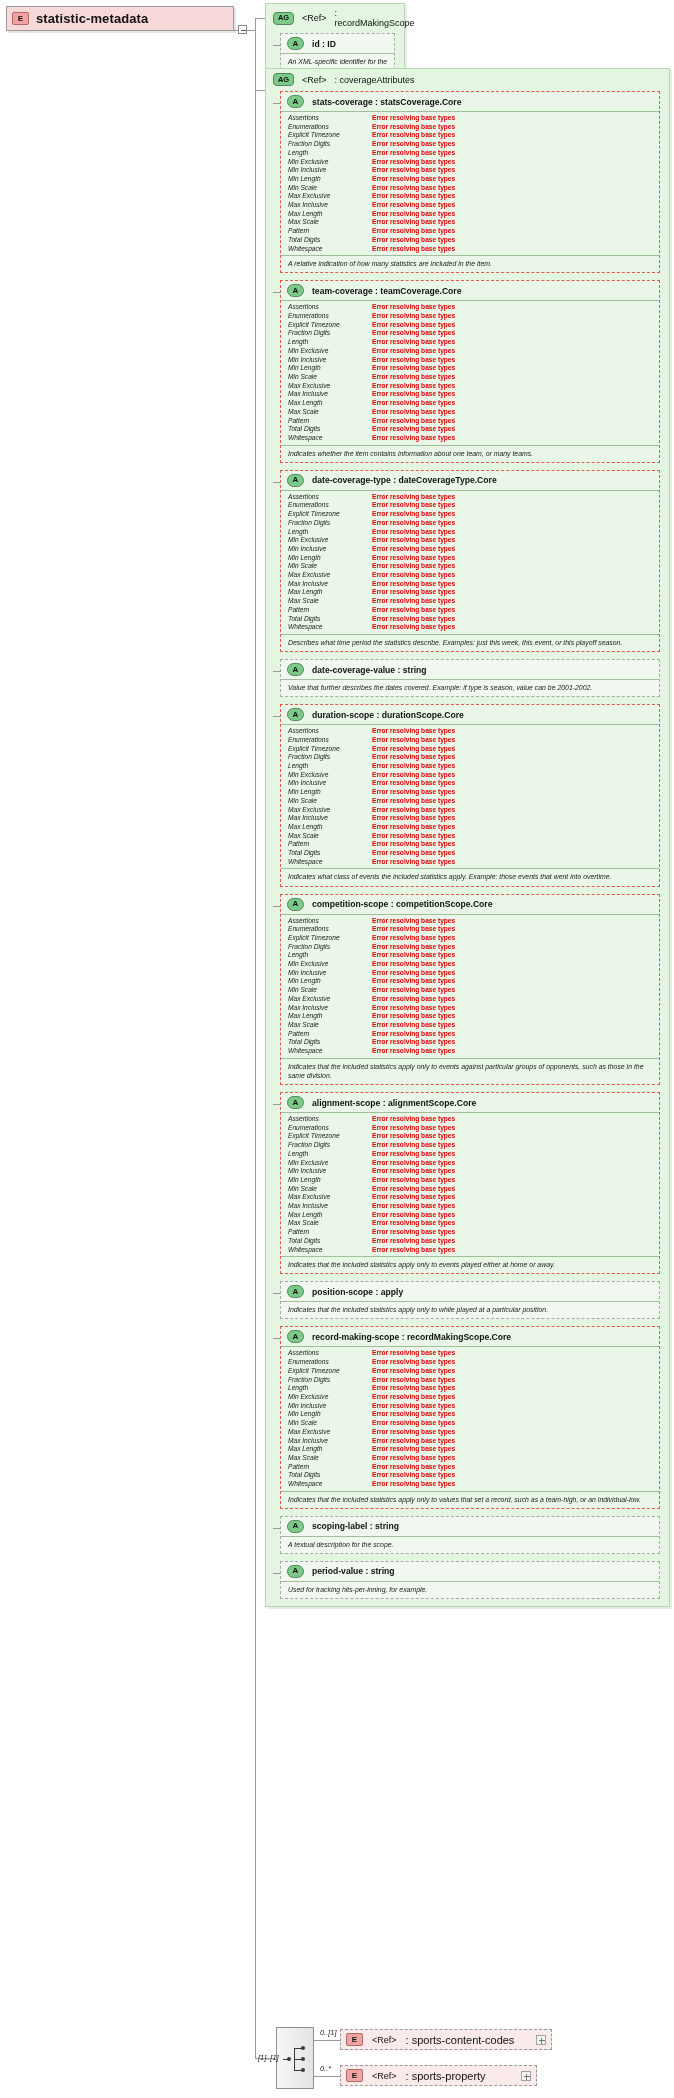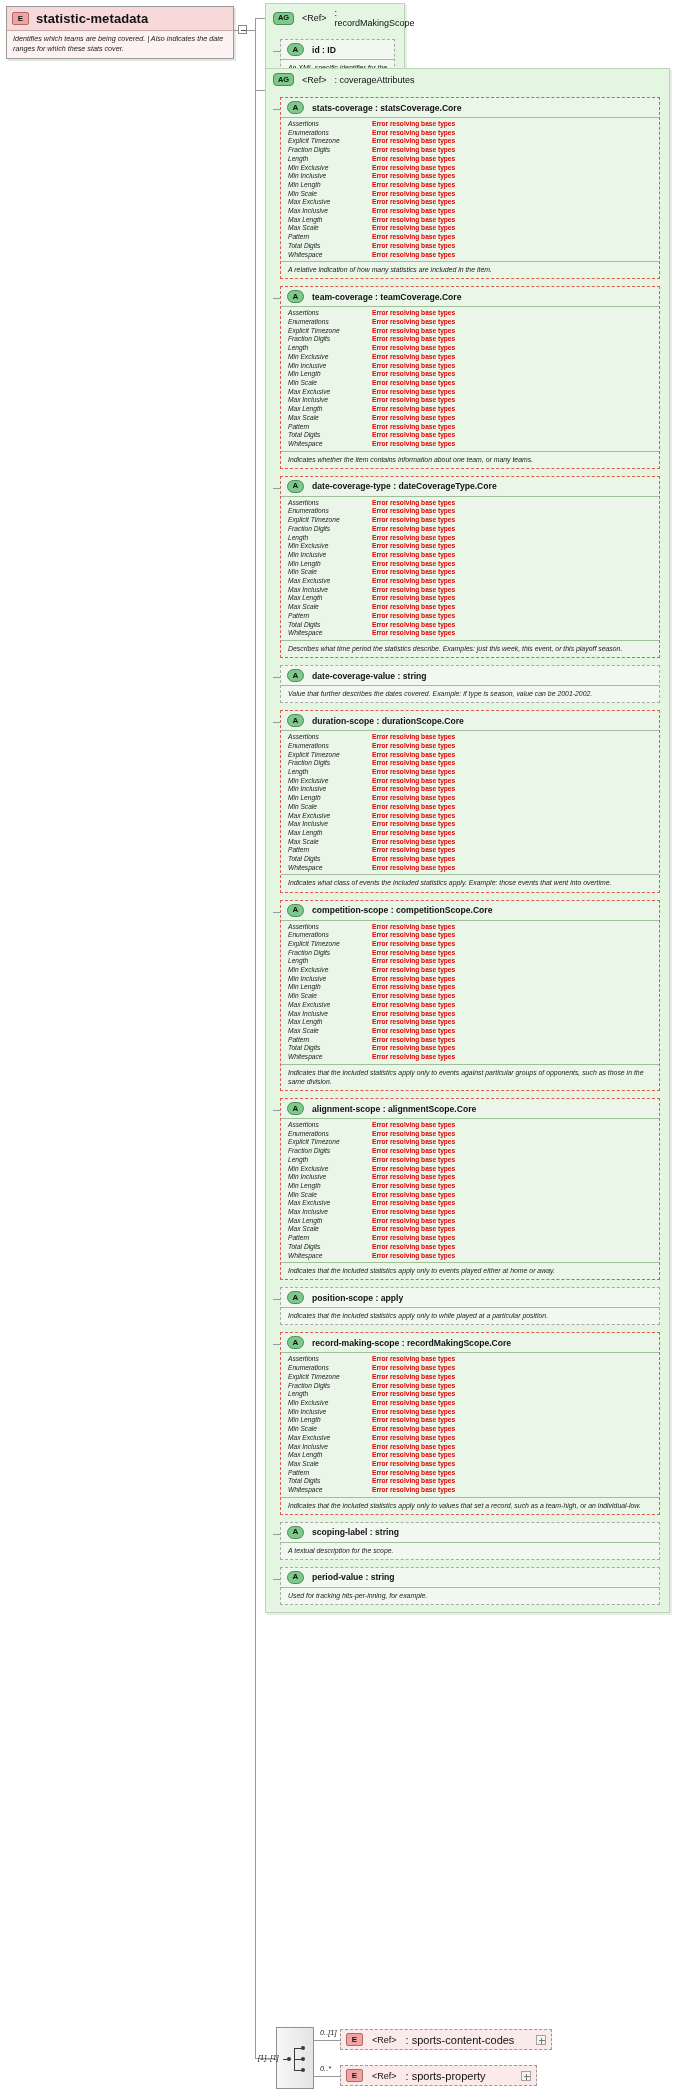--- a/index.html
+++ b/index.html
@@ -72,21 +72,21 @@
 
   
   .ag-panel {
     position: absolute;
     background: #e4f5e2;
     border: 1px solid #b7d6b2;
     box-shadow: 2px 2px 0 rgba(0,0,0,.08);
   }
   .ag-head {
     display: flex; align-items: center; gap: 8px;
-    padding: 4px 6px 11px 7px;
+    padding: 4px 6px 5px 7px;
   }
   .ag-ref {
     font-size: 9px; color: #111;
   }
   .ag-type {
     font-size: 9px; color: #111;
   }
 
   
   .attr {
@@ -173,21 +173,20 @@
 </head>
 <body>
 
 <div id="page">
 
   <div class="elem-box">
     <div class="elem-head">
       <span class="badge e">E</span>
       <span class="elem-title">statistic-metadata</span>
     </div>
-    <div class="elem-doc">Identifies which teams are being covered. | Also indicates the date ranges for which these stats cover.</div>
   </div>
 
   <div class="conn-box" style="left:238px; top:25px;"></div>
   <div class="line hline" style="left:234px; top:30px; width:4px;"></div>
   <div class="line hline" style="left:247px; top:30px; width:8px;"></div>
   <div class="line vline" style="left:255px; top:18px; height:2040px;"></div>
   <div class="line hline" style="left:255px; top:18px; width:10px;"></div>
   <div class="line hline" style="left:255px; top:90px; width:10px;"></div>
   <div class="line hline" style="left:255px; top:2058px; width:20px;"></div>
 

